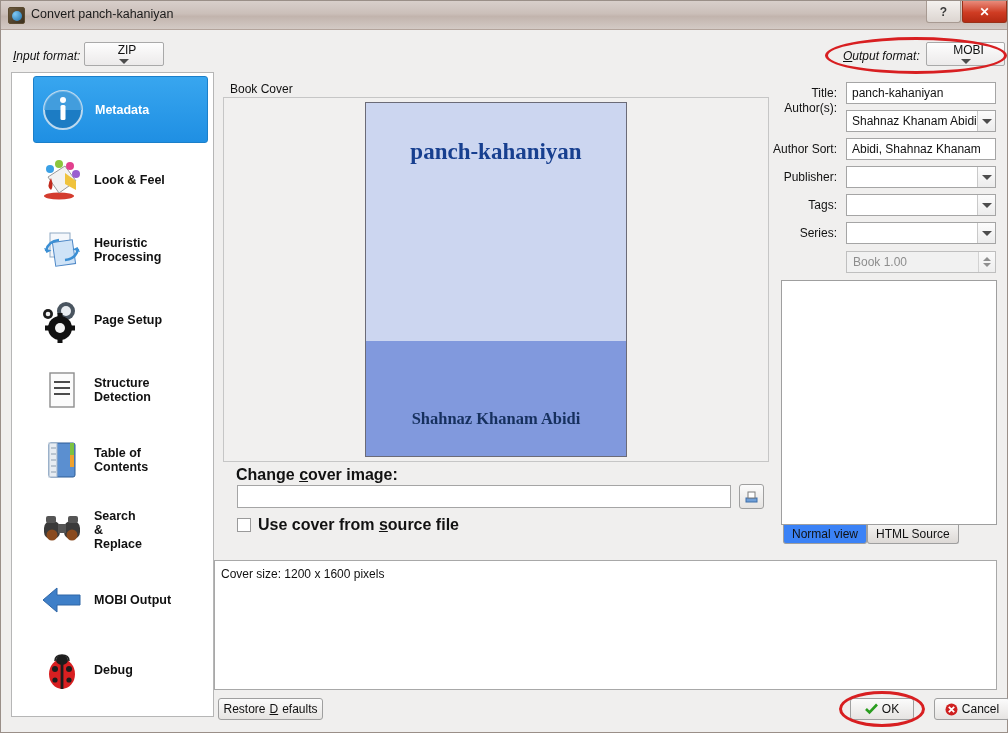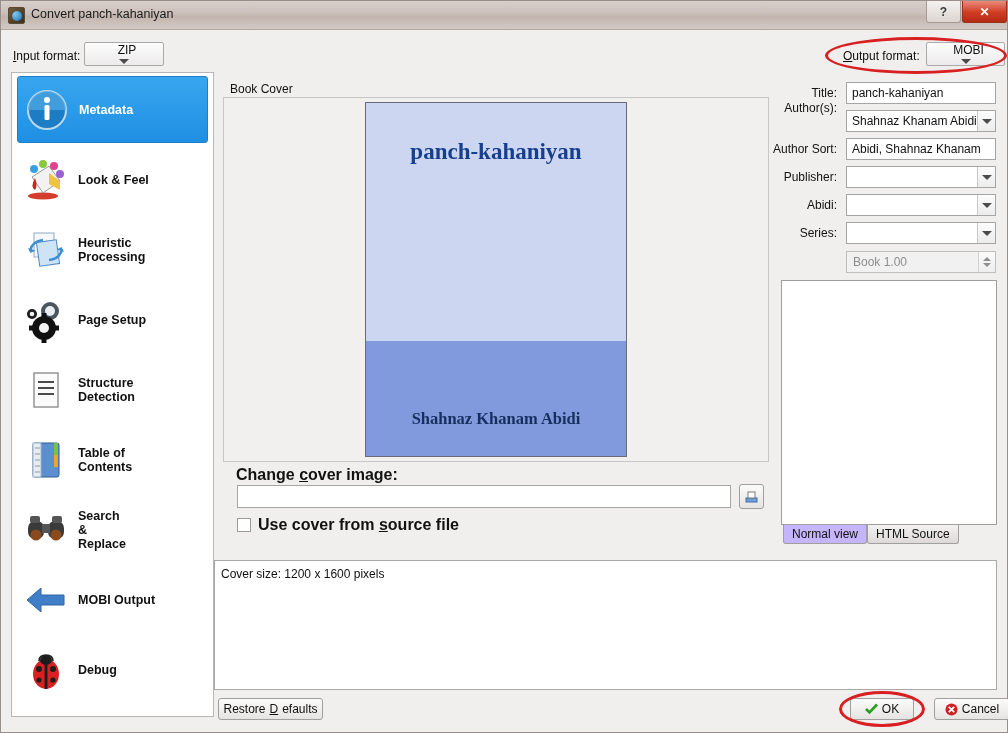--- a/index.html
+++ b/index.html
@@ -45,21 +45,21 @@
     border-radius: 0 0 3px 3px;
     background: linear-gradient(to bottom,#f4f1ef,#dcd5d0);
   }
   .win-btn.close {
     width: 45px; color: #fff;
     background: linear-gradient(to bottom,#e98b7b,#cf3c23 55%,#b52a13);
     border-color: #9a3118;
   }
 
   
-  .fmt-label { position: absolute; font-size: 12px; color: #0d0d0d; }
+  .fmt-label { position: absolute; font-size: 12px; color: #0d0d0d; font-style: italic; }
   .combo {
     position: absolute;
     background: linear-gradient(to bottom,#fdfdfd,#eceaea);
     border: 1px solid #a9a9a9; border-radius: 2px;
     height: 24px; display: flex; align-items: center; flex-direction: column;
   }
   .combo span.val { padding-left: 6px; font-size: 12px; color: #111; flex: 1; }
   .combo .arrow {
     width: 20px; height: 100%; display: flex; align-items: center; justify-content: center;
   }
@@ -67,20 +67,21 @@
     content: ""; width: 0; height: 0;
     border-left: 5px solid transparent; border-right: 5px solid transparent;
     border-top: 5px solid #4c4c4c;
   }
 
   
   .sidebar {
     position: absolute; left: 10px; top: 71px; width: 203px; height: 645px;
     background: #fff; border: 1px solid #b6b6b6;
     overflow: hidden;
+    padding-left: 16px;
   }
   .side-item {
     position: relative; height: 67px; margin: 3px 5px;
     display: flex; align-items: center; gap: 9px; padding-left: 6px;
     border-radius: 3px;
   }
   .side-item.selected {
     background: linear-gradient(to bottom,#38a6ef,#1f8fe3);
     border: 1px solid #1b7fc9;
   }
@@ -166,21 +167,21 @@
     background: #fff; border: 1px solid #9f9f9f;
   }
   .tabrow { position: absolute; left: 782px; top: 524px; display: flex; align-items: flex-end; }
   .tab {
     height: 19px; padding: 0 8px; font-size: 12px; color: #111;
     display: flex; align-items: center;
     border: 1px solid #9f9f9f; border-top: none;
     background: linear-gradient(to bottom,#f3f2f1,#ddd9d6);
     border-radius: 0 0 3px 3px;
   }
-  .tab.active { background: #c4b5fd; border-top: none; }
+  .tab.active { background: #3b82f6; border-top: none; }
 
   .status {
     position: absolute; left: 213px; top: 559px; width: 783px; height: 130px;
     background: #fff; border: 1px solid #a8a8a8;
   }
   .status .txt { position: absolute; left: 6px; top: 6px; font-size: 12px; color: #111; }
 
   
   .ellipse {
     position: absolute; border: 3px solid #d81f21; border-radius: 50%;
@@ -372,21 +373,21 @@
       </div>
       <div class="fld-label" style="top: 141px; right: 170px;">Author Sort:</div>
       <div class="fld" style="top: 137px;">
         <span class="v">Abidi, Shahnaz Khanam</span>
       </div>
       <div class="fld-label" style="top: 169px; right: 170px;">Publisher:</div>
       <div class="fld" style="top: 165px;">
         <span class="v"></span>
         <span class="arrow"></span>
       </div>
-      <div class="fld-label" style="top: 197px; right: 170px;">Abidi:</div>
+      <div class="fld-label" style="top: 197px; right: 170px;">Tags:</div>
       <div class="fld" style="top: 193px;">
         <span class="v"></span>
         <span class="arrow"></span>
       </div>
       <div class="fld-label" style="top: 225px; right: 170px;">Series:</div>
       <div class="fld" style="top: 221px;">
         <span class="v"></span>
         <span class="arrow"></span>
       </div>
     </div>

